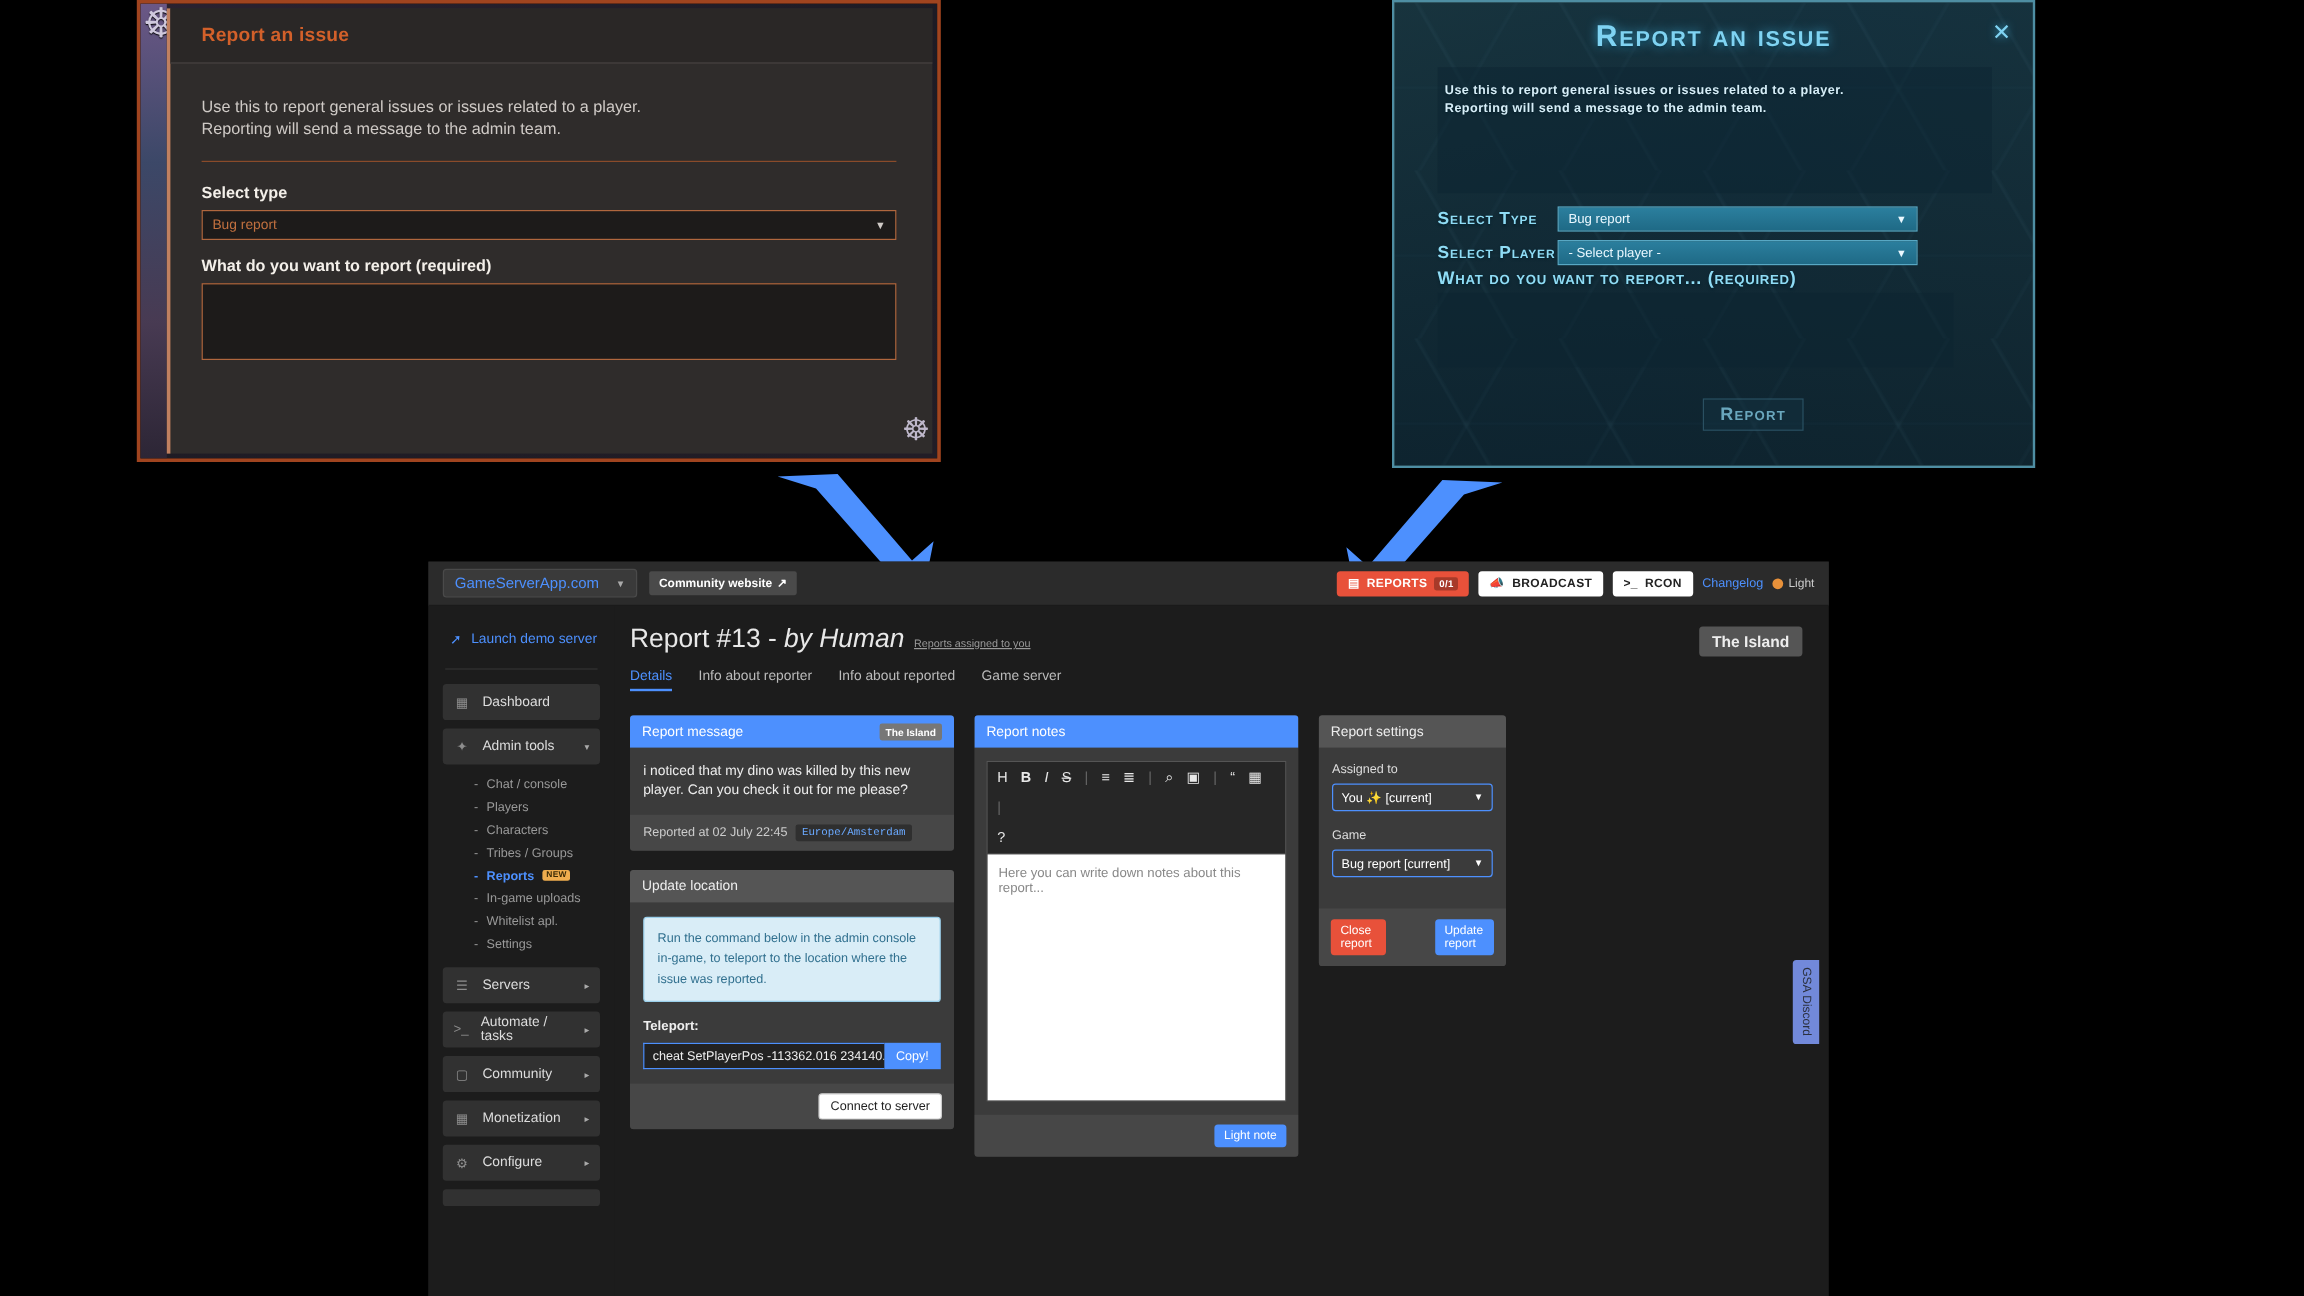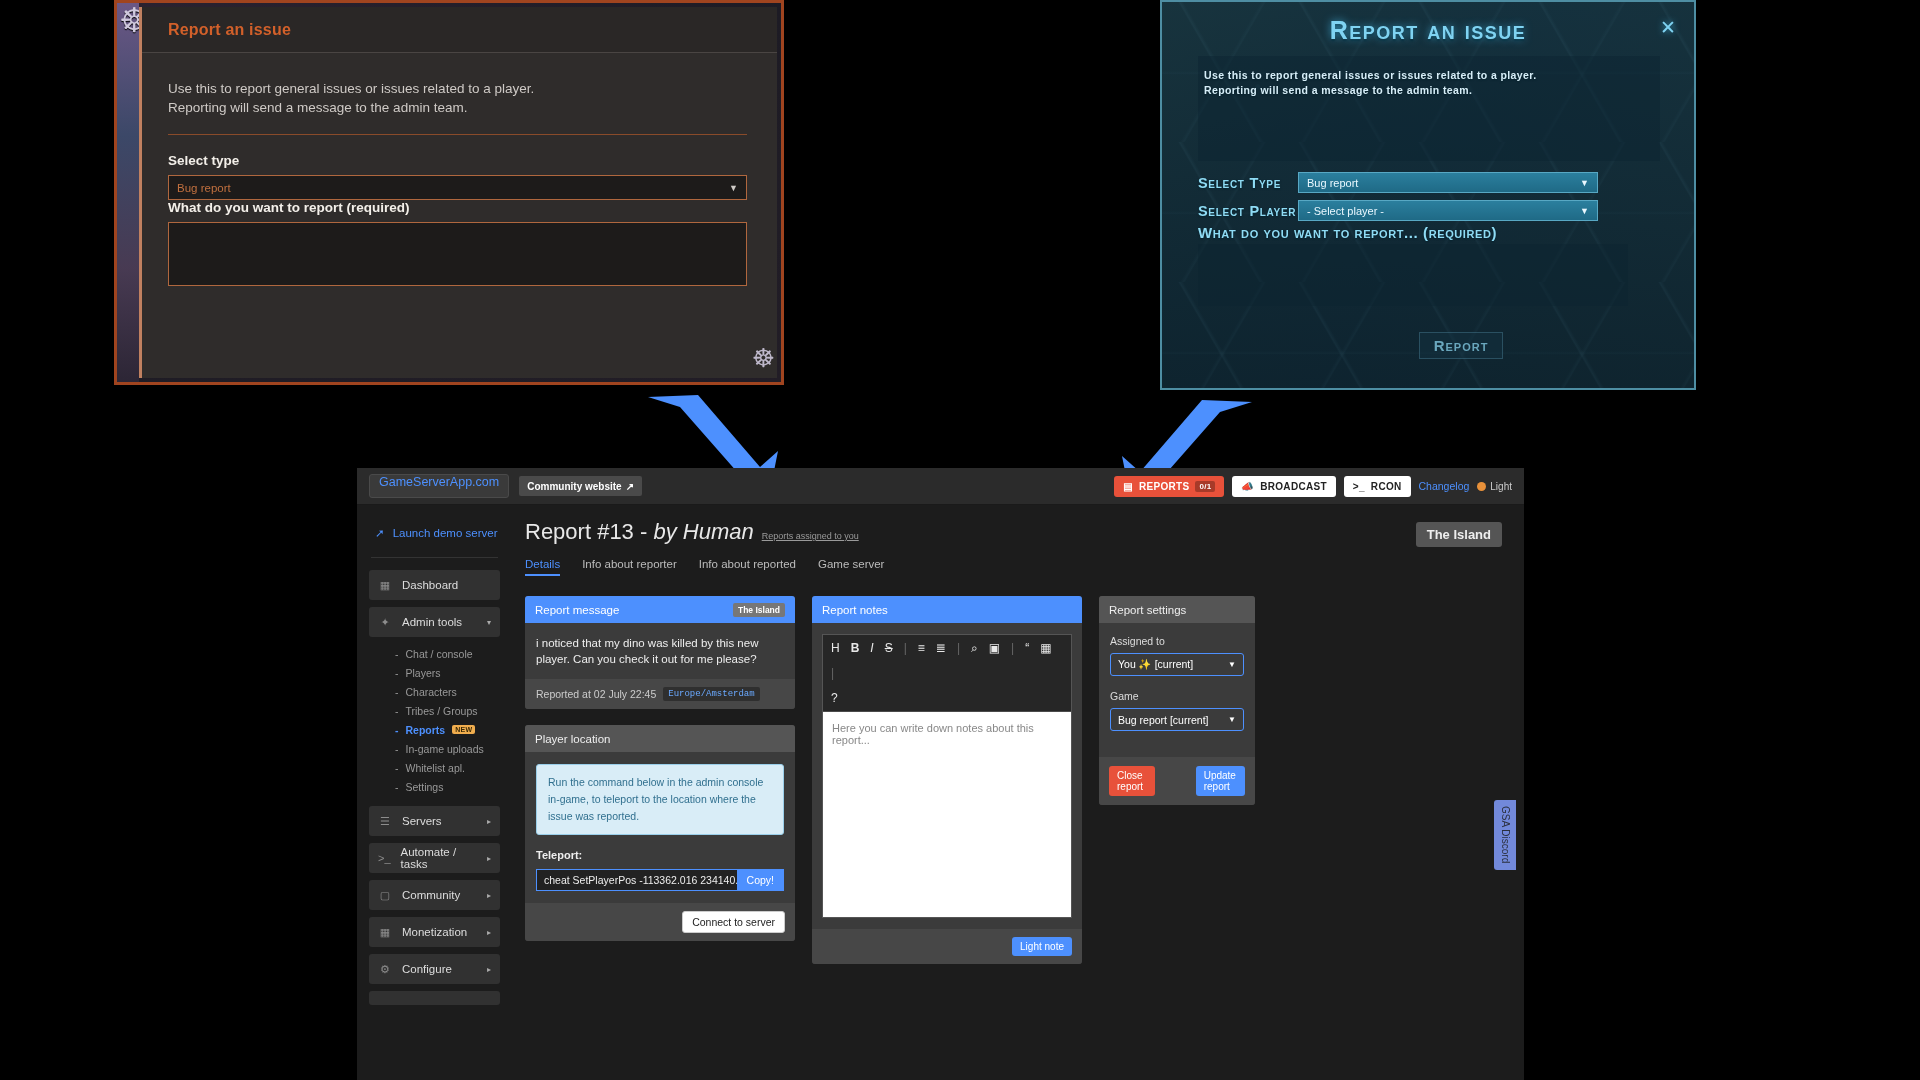--- a/index.html
+++ b/index.html
@@ -145,21 +145,21 @@
     position:absolute; left:357px; top:468px; width:1167px; height:612px;
     background:#1c1c1c; color:#ddd;
   }
   .navbar{
     height:37px; background:#2b2b2b; display:flex; align-items:center;
     padding:0 12px; border-bottom:1px solid #1a1a1a;
   }
   .brand{
     height:24px; background:#3a3a3a; border:1px solid #4a4a4a; border-radius:3px;
     color:#4d90fe; font-size:12.5px; display:flex; align-items:center;
-    padding:0 9px; gap:14px;flex-direction:column;
+    padding:0 9px; gap:14px;
   }
   .brand .car{ font-size:8px; color:#aaa; }
   .nav-btn{
     margin-left:10px; height:20px; background:#4a4a4a; border-radius:2px;
     color:#fff; font-size:10px; font-weight:bold; display:flex; align-items:center;
     padding:0 8px; gap:4px;
   }
   .nav-right{ margin-left:auto; display:flex; align-items:center; gap:8px; }
   .pill{
     height:21px; border-radius:3px; display:flex; align-items:center; gap:6px;
@@ -308,21 +308,21 @@
       <div class="conan-desc">
         <div>Use this to report general issues or issues related to a player.</div>
         <div>Reporting will send a message to the admin team.</div>
       </div>
       <hr class="conan-hr">
       <div class="conan-label">Select type</div>
       <div class="conan-select">
         <span>Bug report</span>
         <span class="conan-caret">▼</span>
       </div>
-      <div class="conan-label" style="margin-top:0;">What do you want to report (required)</div>
+      <div class="conan-label" style="margin-top:14px;">What do you want to report (required)</div>
       <div class="conan-textarea"></div>
     </div>
     <div class="conan-corner">☸</div>
   </div>
 </div>
 
 <div class="ark-dialog">
   <div class="ark-hex"></div>
   <div class="ark-title">Report an issue</div>
   <div class="ark-close">✕</div>
@@ -501,21 +501,21 @@
             </div>
             <div class="card-body">i noticed that my dino was killed by this new player. Can you check it out for me please?</div>
             <div class="card-foot">
               <span>Reported at 02 July 22:45</span>
               <span class="tz">Europe/Amsterdam</span>
             </div>
           </div>
 
           <div class="card">
             <div class="card-head grey">
-              <span>Player location</span>
+              <span>Update location</span>
             </div>
             <div class="card-body">
               <div class="info-box">Run the command below in the admin console in-game, to teleport to the location where the issue was reported.</div>
               <div class="tp-label">Teleport:</div>
               <div class="tp-row">
                 <span class="tp-input">cheat SetPlayerPos -113362.016 234140.547 -</span>
                 <span class="tp-copy">Copy!</span>
               </div>
             </div>
             <div class="card-foot-right">

